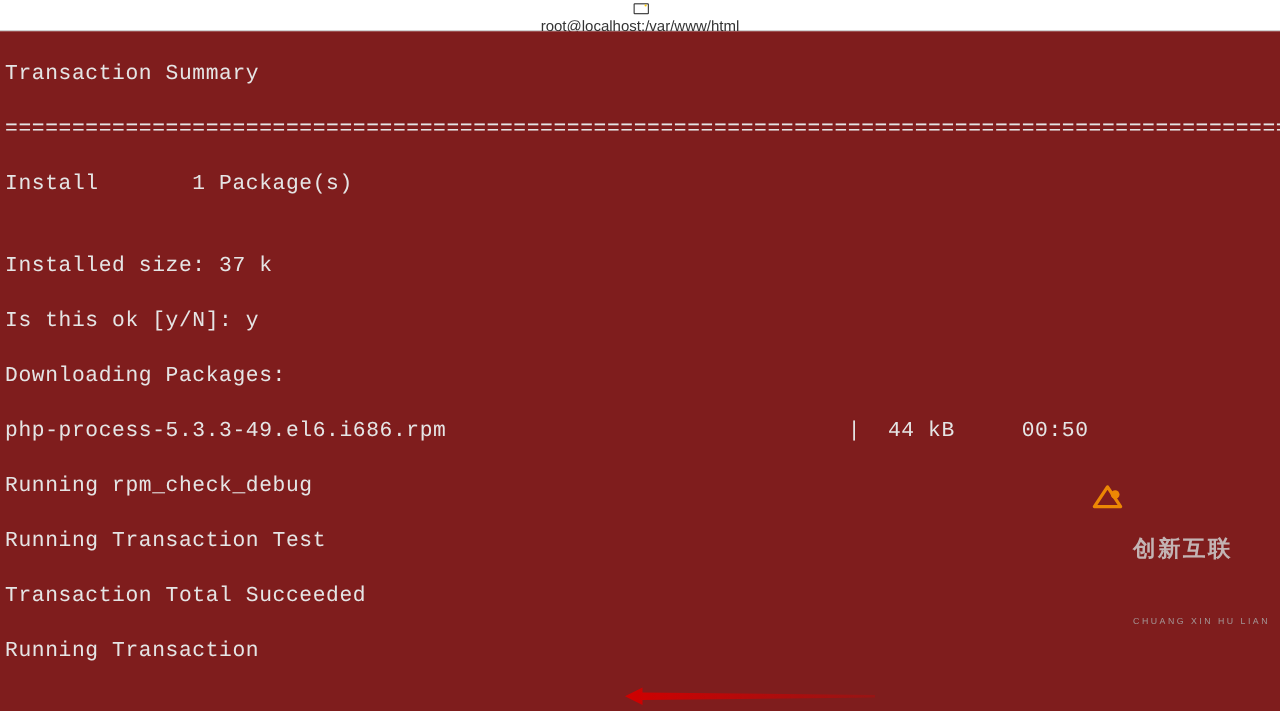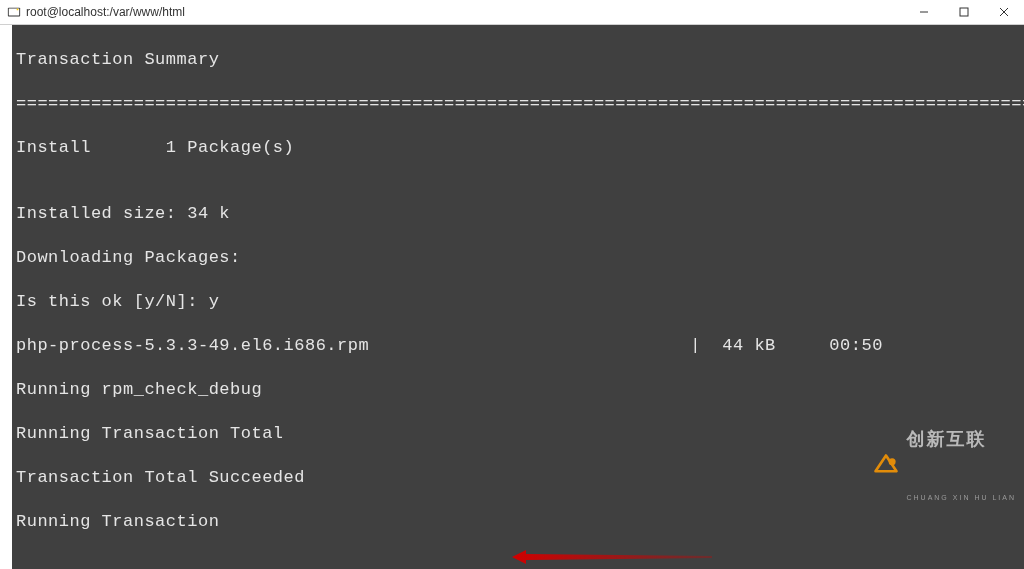--- a/index.html
+++ b/index.html
@@ -21,20 +21,21 @@
   }
   .titlebar {
     height: 24px;
     background: #ffffff;
     border-bottom: 1px solid #d0d0d0;
     display: flex;
     align-items: center;
     font-size: 12px;
     color: #333;
     user-select: none;
+    flex-direction: column;
   }
   .title-icon {
     width: 16px;
     height: 16px;
     margin: 0 4px 0 6px;
     display: inline-flex;
     align-items: center;
     justify-content: center;
   }
   .title-icon svg { width: 14px; height: 14px; }
@@ -46,45 +47,43 @@
     display: inline-flex;
     align-items: center;
     justify-content: center;
     font-size: 12px;
     color: #333;
   }
   .win-btn svg { width: 10px; height: 10px; }
 
   .terminal {
     flex: 1 1 auto;
-    background: #404040;
+    background: #7f1d1d;
     color: #e5e5e5;
     font-family: "Courier New", monospace;
     font-size: 17px;
     line-height: 22px;
     padding: 2px 4px 0 4px;
     position: relative;
     white-space: pre;
     letter-spacing: 0.5px;
     overflow: hidden;
-    margin-left: 12px;
   }
   .line { display: block; }
 
   .arrow {
     position: absolute;
     pointer-events: none;
   }
 
   .watermark {
     position: absolute;
     right: 8px;
     bottom: 24px;
     display: flex;
-    align-items: center;
     color: #cfcfcf;
     font-family: "Microsoft YaHei", sans-serif;
     opacity: 0.85;
   }
   .watermark .logo {
     width: 28px;
     height: 28px;
     margin-right: 6px;
   }
   .watermark .txt-main {
@@ -132,26 +131,26 @@
           <line x1="9" y1="1" x2="1" y2="9" stroke="currentColor" stroke-width="1"></line>
         </svg>
     </span>
   </div>
 
   <div class="terminal">
 <span class="line">Transaction Summary</span>
 <span class="line">================================================================================================</span>
 <span class="line">Install       1 Package(s)</span>
 <span class="line"></span>
-<span class="line">Installed size: 34 k</span>
+<span class="line">Installed size: 37 k</span>
+<span class="line">Is this ok [y/N]: y</span>
 <span class="line">Downloading Packages:</span>
-<span class="line">Is this ok [y/N]: y</span>
 <span class="line">php-process-5.3.3-49.el6.i686.rpm                              |  44 kB     00:50</span>
 <span class="line">Running rpm_check_debug</span>
-<span class="line">Running Transaction Total</span>
+<span class="line">Running Transaction Test</span>
 <span class="line">Transaction Total Succeeded</span>
 <span class="line">Running Transaction</span>
 
 
 <span class="line"></span>
 
 
 <span class="line"></span>
 
 

